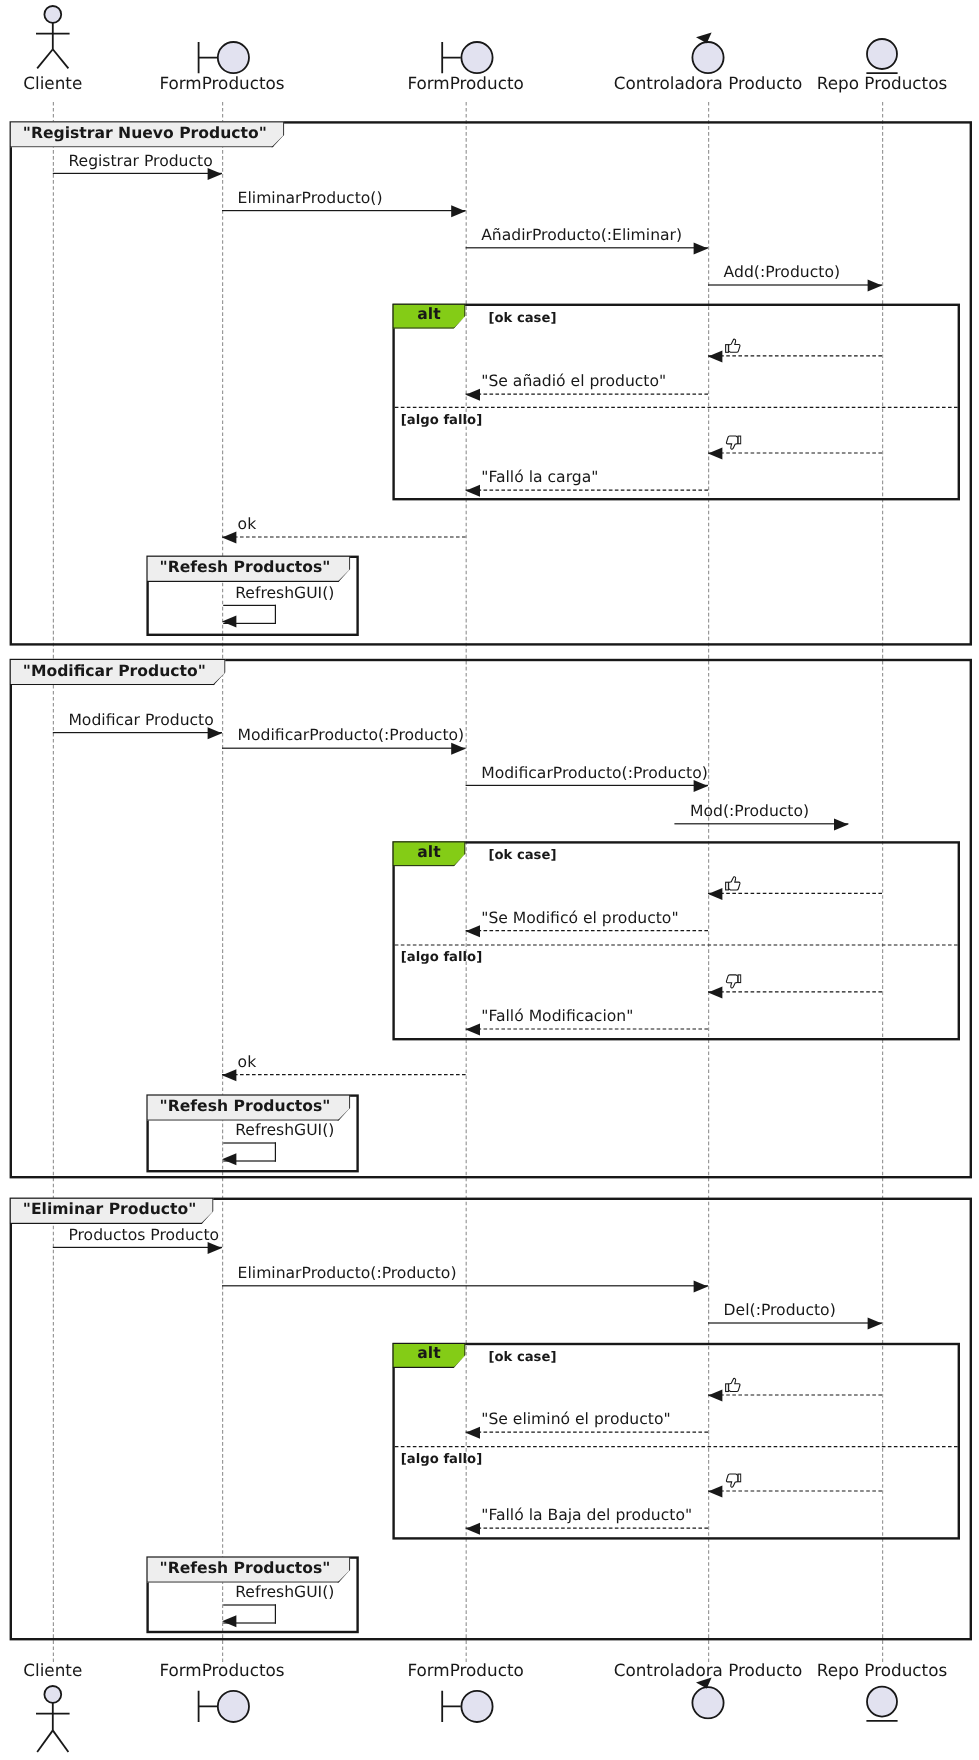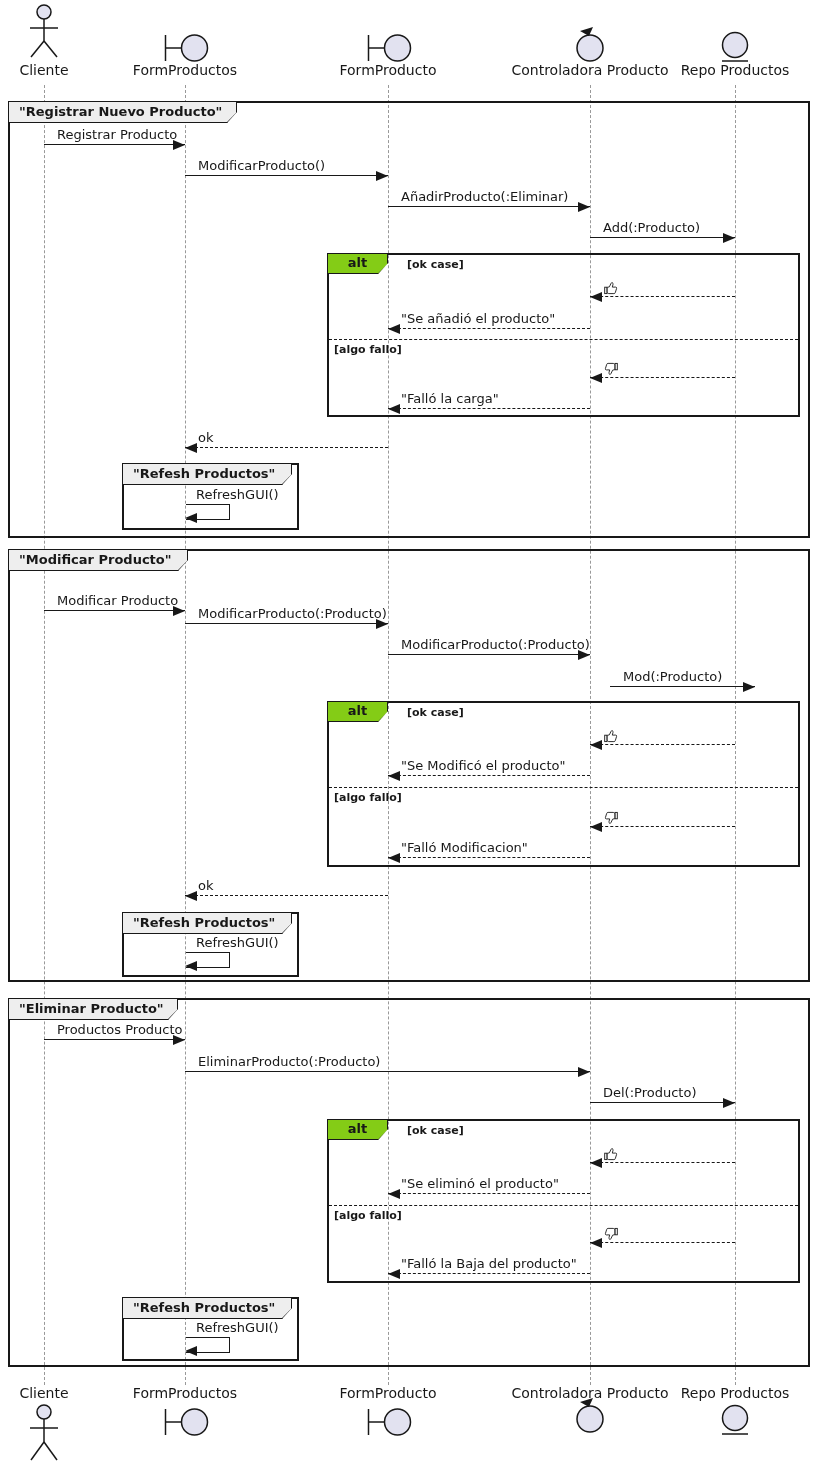--- a/index.html
+++ b/index.html
@@ -92,21 +92,21 @@
   <div class="frame" style="left:8px;top:101px;width:798px;height:433px">
     <div class="tab" style="width:229px">"Registrar Nuevo Producto"</div>
   </div>
 
   <div class="msg" style="left:44px;top:126px;width:141px">
     <span class="txt">Registrar Producto</span>
     <span class="ln"></span>
       <span class="ah r"></span>
   </div>
   <div class="msg" style="left:185px;top:157px;width:203px">
-    <span class="txt">ModificarProducto()</span>
+    <span class="txt">EliminarProducto()</span>
     <span class="ln"></span>
       <span class="ah r"></span>
   </div>
   <div class="msg" style="left:388px;top:188px;width:202px">
     <span class="txt">AñadirProducto(:Eliminar)</span>
     <span class="ln"></span>
       <span class="ah r"></span>
   </div>
   <div class="msg" style="left:590px;top:219px;width:145px">
     <span class="txt">Add(:Producto)</span>
@@ -180,21 +180,21 @@
   <div class="msg" style="left:185px;top:605px;width:203px">
     <span class="txt">ModificarProducto(:Producto)</span>
     <span class="ln"></span>
       <span class="ah r"></span>
   </div>
   <div class="msg" style="left:388px;top:636px;width:202px">
     <span class="txt">ModificarProducto(:Producto)</span>
     <span class="ln"></span>
       <span class="ah r"></span>
   </div>
-  <div class="msg" style="left:610px;top:668px;width:145px">
+  <div class="msg" style="left:562px;top:668px;width:145px">
     <span class="txt">Mod(:Producto)</span>
     <span class="ln"></span>
       <span class="ah r"></span>
   </div>
 
   <div class="altbox" style="left:327px;top:701px;width:469px;height:162px">
     <div class="alttab">alt</div>
     <div class="guard" style="left:78px;top:3px">[ok case]</div>
     <div class="divider" style="top:84px"></div>
     <div class="guard" style="left:5px;top:88px">[algo fallo]</div>

